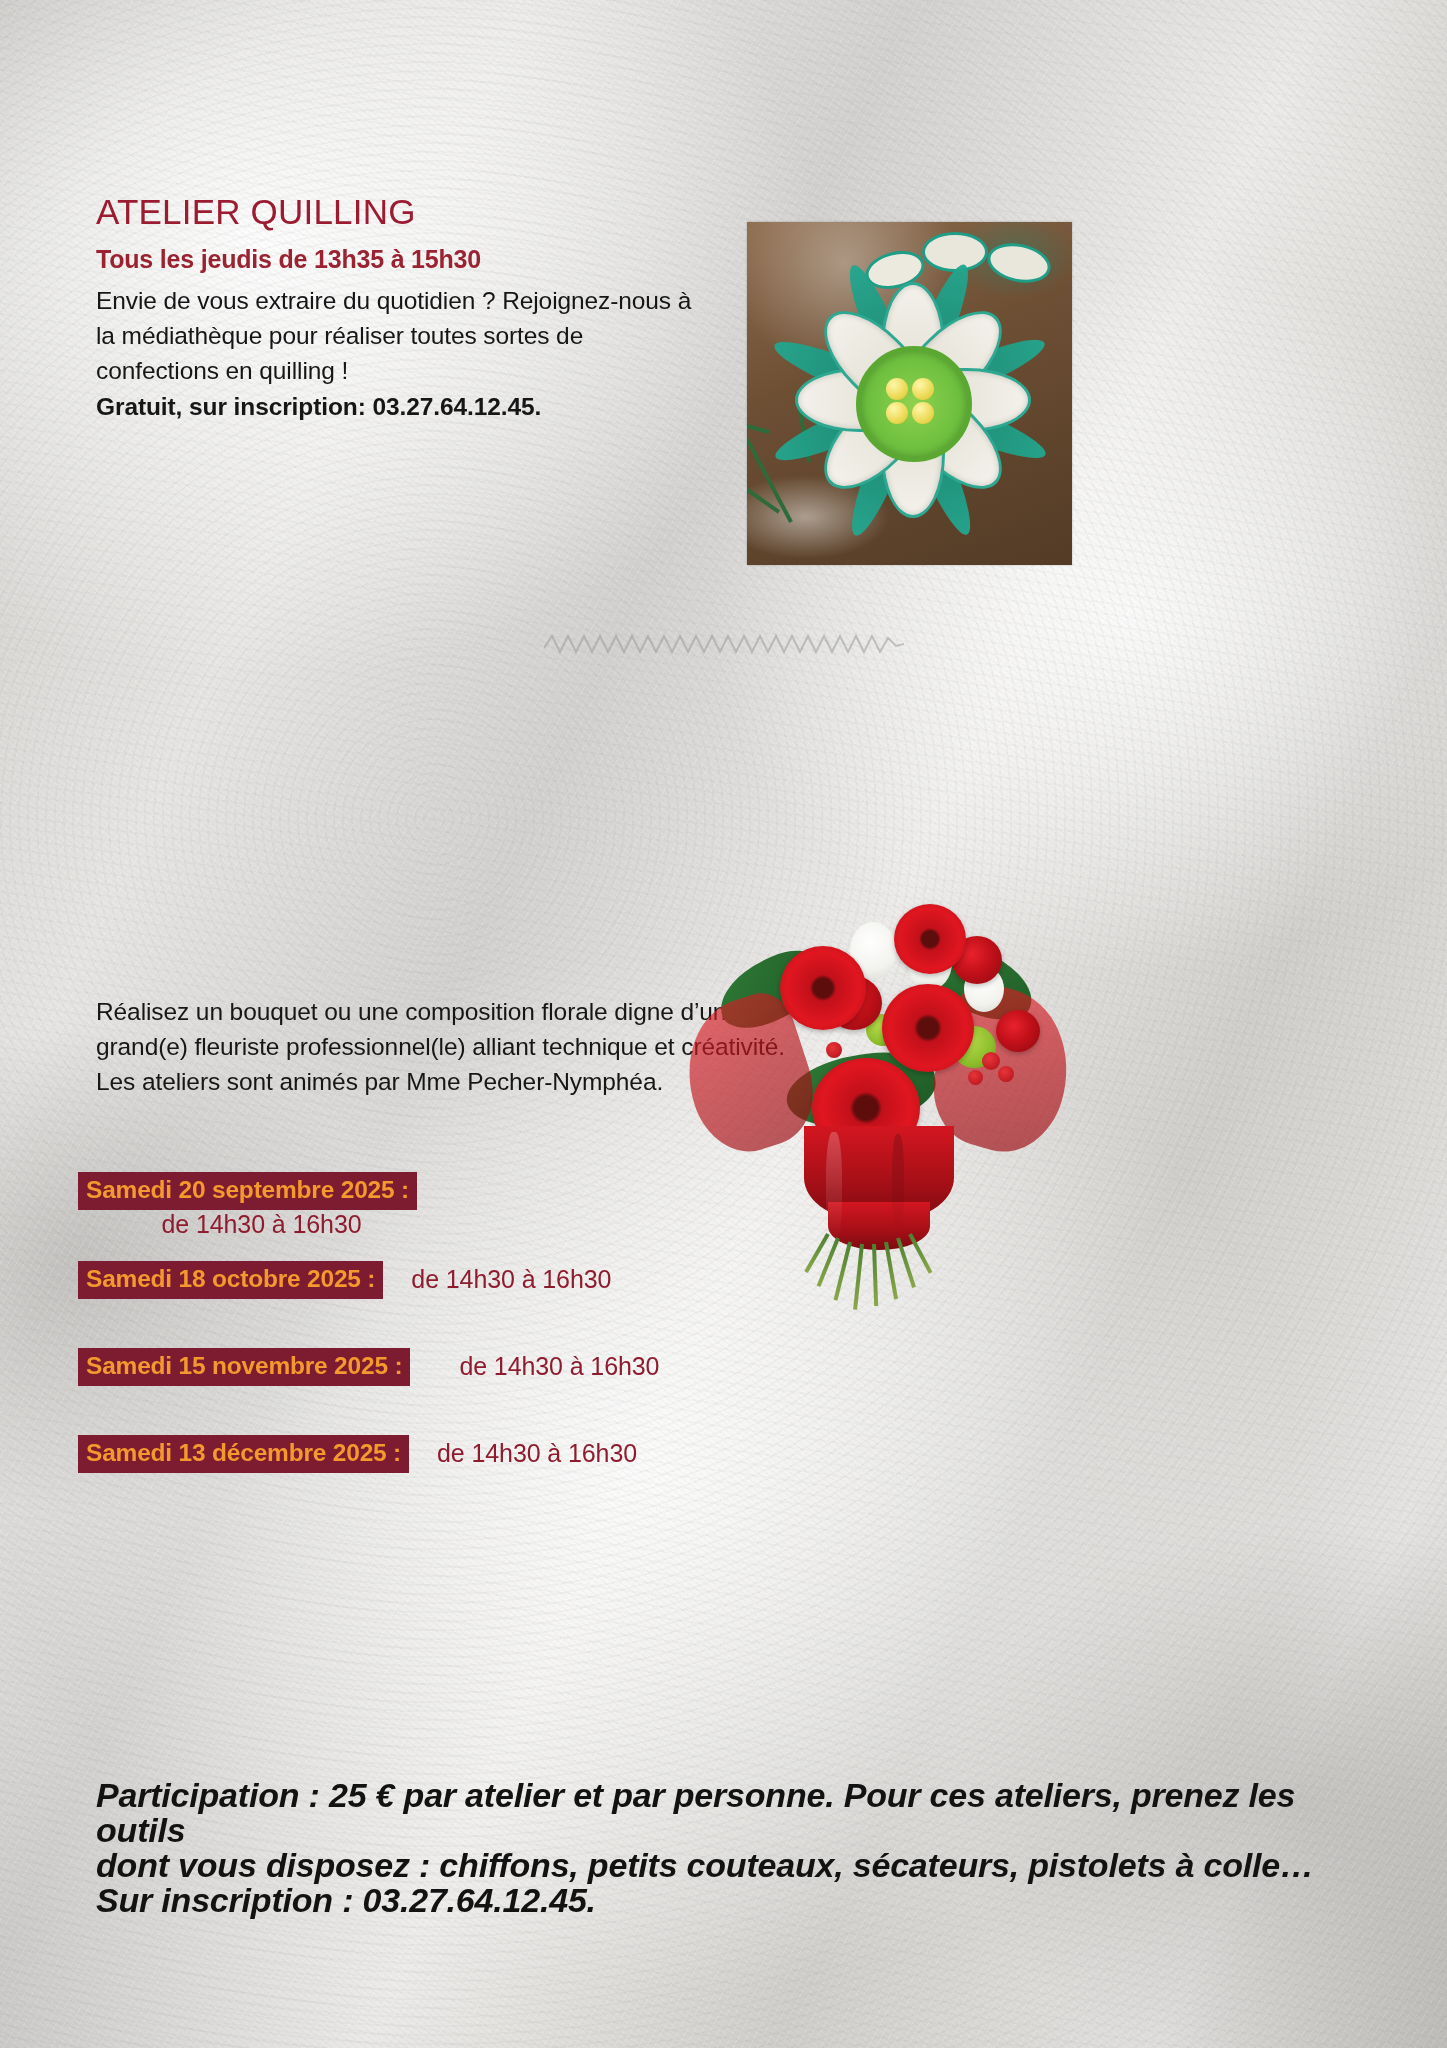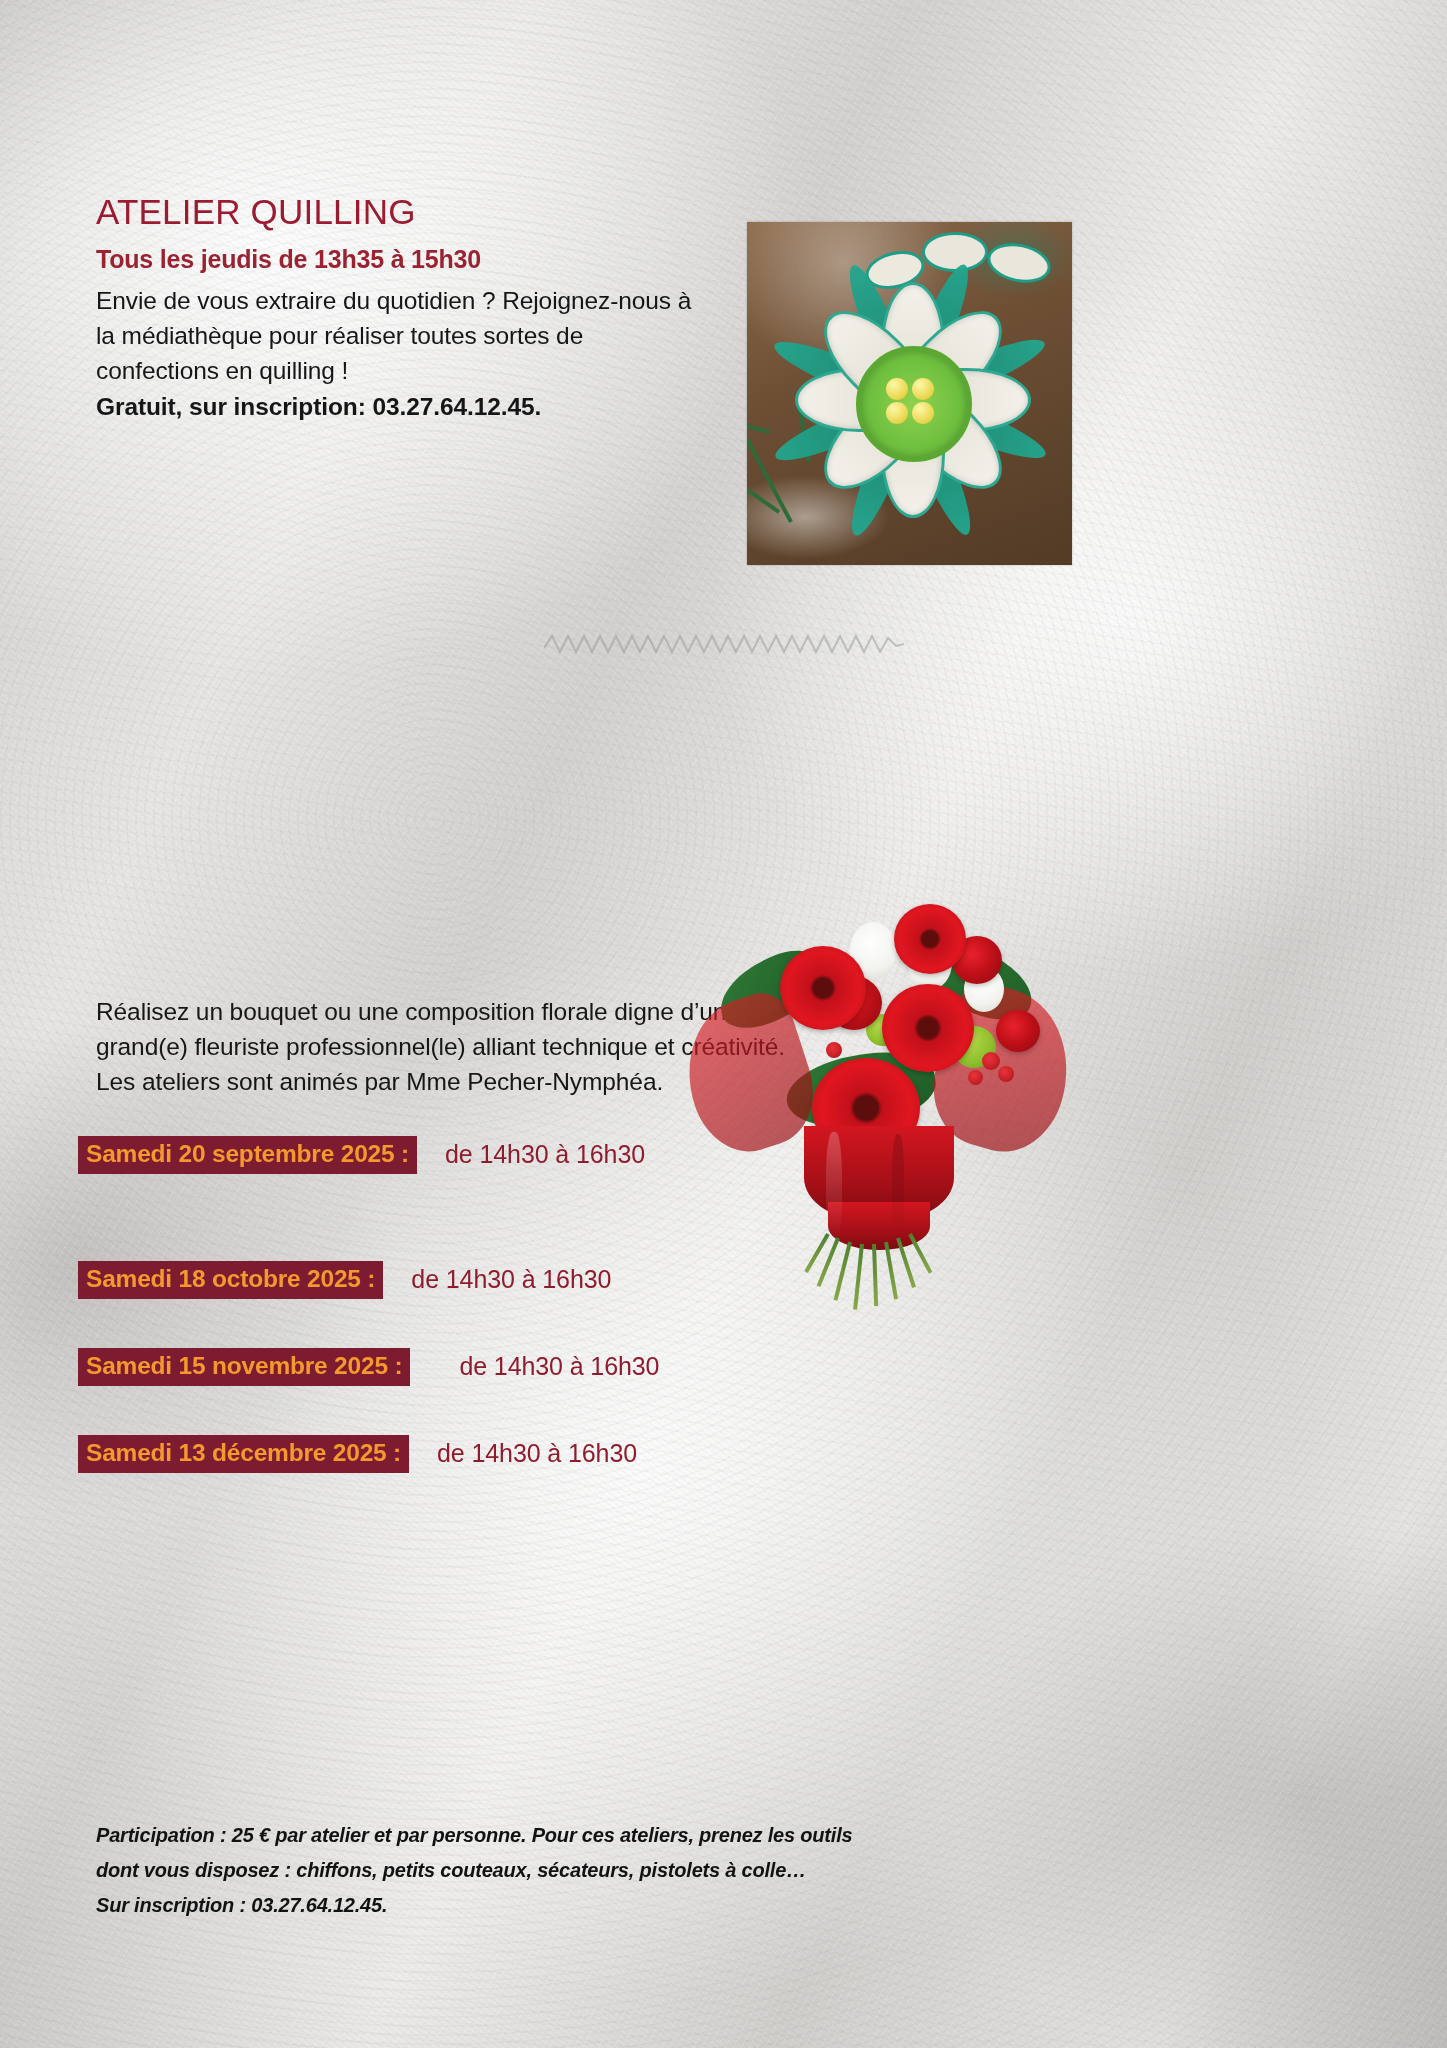--- a/index.html
+++ b/index.html
@@ -235,25 +235,24 @@
 
   
   .footer-note {
     position: absolute;
     top: 1778px;
     left: 96px;
     width: 1260px;
     font-family: "Liberation Sans Narrow", "Liberation Sans", sans-serif;
     font-style: italic;
     font-weight: bold;
-    font-size: 20px;
+    font-size: 34px;
     line-height: 35px;
     color: #121212;
     letter-spacing: -.2px;
-    margin-top: 40px;
   }
   .footer-note span { display: block; }
 </style>
 </head>
 <body>
 
 <div class="page">
   <div class="grain"></div>
   <div class="vignette"></div>
 
@@ -357,21 +356,21 @@
       <div class="stem" style="left:184px;top:364px;height:66px;transform:rotate(6deg);"></div>
       <div class="stem" style="left:196px;top:364px;height:62px;transform:rotate(-2deg);"></div>
       <div class="stem" style="left:208px;top:362px;height:58px;transform:rotate(-10deg);"></div>
       <div class="stem" style="left:220px;top:358px;height:52px;transform:rotate(-18deg);"></div>
       <div class="stem" style="left:160px;top:358px;height:52px;transform:rotate(22deg);"></div>
       <div class="stem" style="left:150px;top:354px;height:44px;transform:rotate(30deg);"></div>
       <div class="stem" style="left:232px;top:354px;height:44px;transform:rotate(-28deg);"></div>
     </div>
   </div>
 
-  <div class="date-row" style="top:1136px;">
+  <div class="date-row" style="top:1172px;flex-direction:column;">
     <span class="date-badge">Samedi  20 septembre 2025 :</span>
     <span class="date-time">de 14h30 à 16h30</span>
   </div>
   <div class="date-row" style="top:1261px;">
     <span class="date-badge">Samedi 18 octobre 2025 :</span>
     <span class="date-time">de 14h30 à 16h30</span>
   </div>
   <div class="date-row" style="top:1348px;gap:21px;">
     <span class="date-badge">Samedi 15 novembre 2025 :</span>
     <span class="date-time">de 14h30 à 16h30</span>

